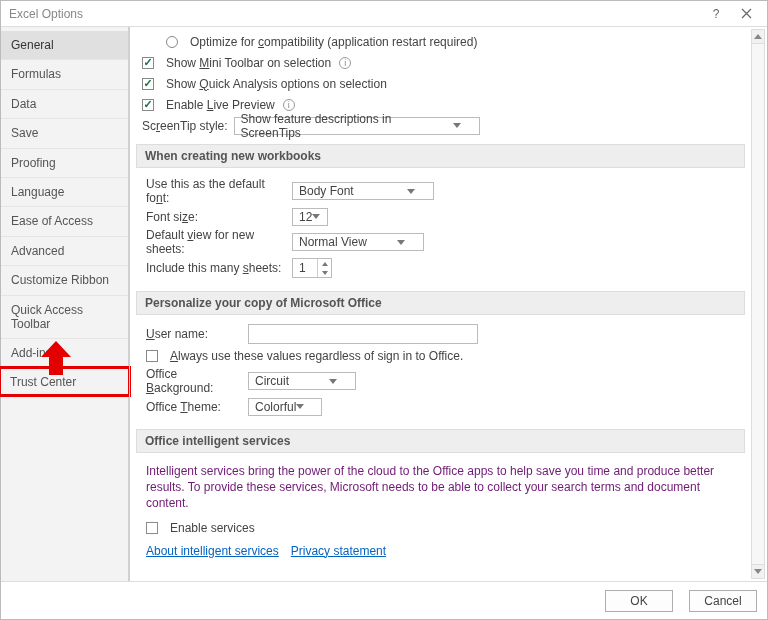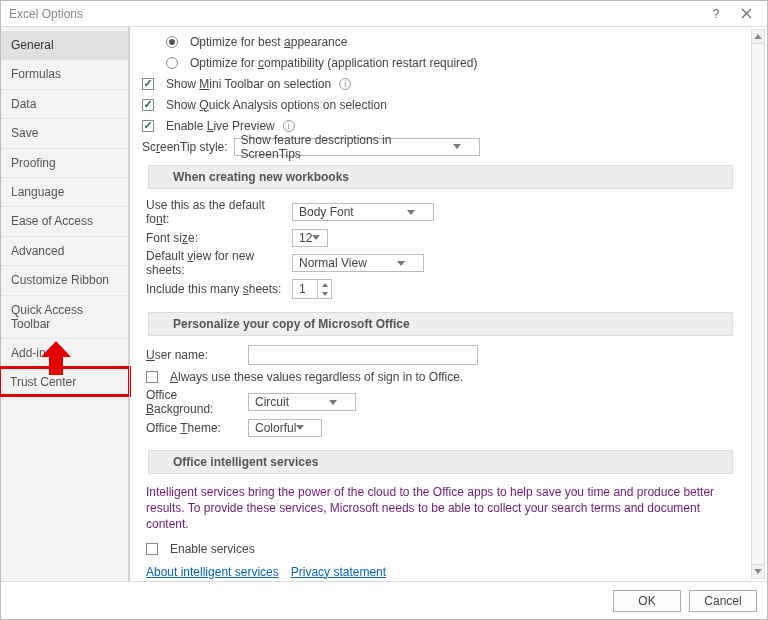--- a/index.html
+++ b/index.html
@@ -37,25 +37,25 @@
   .select-box { border:1px solid #bbb; background:#fff; height:18px; display:flex; align-items:center; padding:0 18px 0 6px; position:relative; }
   .select-box .arrow { margin-left:auto; width:0;height:0;border-left:4px solid transparent;border-right:4px solid transparent;border-top:5px solid #777;}
   .spinner { border:1px solid #bbb; height:20px; display:flex; align-items:center; background:#fff;}
   .spinner .val { padding:0 6px; min-width:24px;}
   .spinner .btns { display:flex; flex-direction:column; border-left:1px solid #ccc;}
   .spinner .btns div { height:9px; width:13px; display:flex; align-items:center; justify-content:center;}
   .spinner .sarrow { width:0;height:0;border-left:3px solid transparent;border-right:3px solid transparent;}
   .spinner .sarrow.up{border-bottom:4px solid #777;}
   .spinner .sarrow.down{border-top:4px solid #777;}
   .textbox { border:1px solid #bbb; height:20px; background:#fff; }
-  .section-header { background:#eee; border:1px solid #ddd; padding:4px 24px; font-weight:bold; color:#555; margin:8px 12px 6px; }
+  .section-header { background:#eee; border:1px solid #ddd; padding:4px 8px; font-weight:bold; color:#555; margin:8px 0 6px; }
   .section-body { padding:2px 2px 4px 10px; }
   .para { color:#701a75; line-height:1.35; padding:2px 0 6px;}
   .link { color:#0563c1; text-decoration:underline; }
-  .footer { height:38px; border-top:1px solid #ddd; display:flex; align-items:center; justify-content:flex-end; padding:0 10px; gap:8px; background:#fff;}
+  .footer { height:38px; border-top:1px solid #ddd; display:flex; align-items:center; justify-content:flex-end; padding:0 10px; gap:16px; background:#fff;}
   .btn { min-width:68px; height:22px; border:1px solid #adadad; background:#fdfdfd; display:flex; align-items:center; justify-content:center; padding:0 12px;}
   .red-arrow { position:absolute; left:40px; top:340px; }
 </style>
 </head>
 <body>
 
 <div class="window">
   <div class="titlebar">
     <span class="title">Excel Options</span>
     <span class="spacer"></span>
@@ -79,24 +79,20 @@
       <div class="side-item"><span>Advanced</span></div>
       <div class="side-item"><span>Customize Ribbon</span></div>
       <div class="side-item"><span>Quick Access Toolbar</span></div>
       <div class="side-item"><span>Add-ins</span></div>
       <div class="side-item red-highlight"><span>Trust Center</span></div>
     </div>
 
     <div class="content-wrap">
       <div class="content">
         <div class="row indent">
-          <span class="radio checked"></span>
-          <span><span>Optimize for best </span><span class="u">a</span><span>ppearance</span></span>
-        </div>
-        <div class="row indent">
           <span class="radio"></span>
           <span><span>Optimize for </span><span class="u">c</span><span>ompatibility (application restart required)</span></span>
         </div>
         <div class="row indent2">
           <span class="checkbox checked"></span>
           <span><span>Show </span><span class="u">M</span><span>ini Toolbar on selection</span></span>
           <span class="info-icon">i</span>
         </div>
         <div class="row indent2">
           <span class="checkbox checked"></span>

